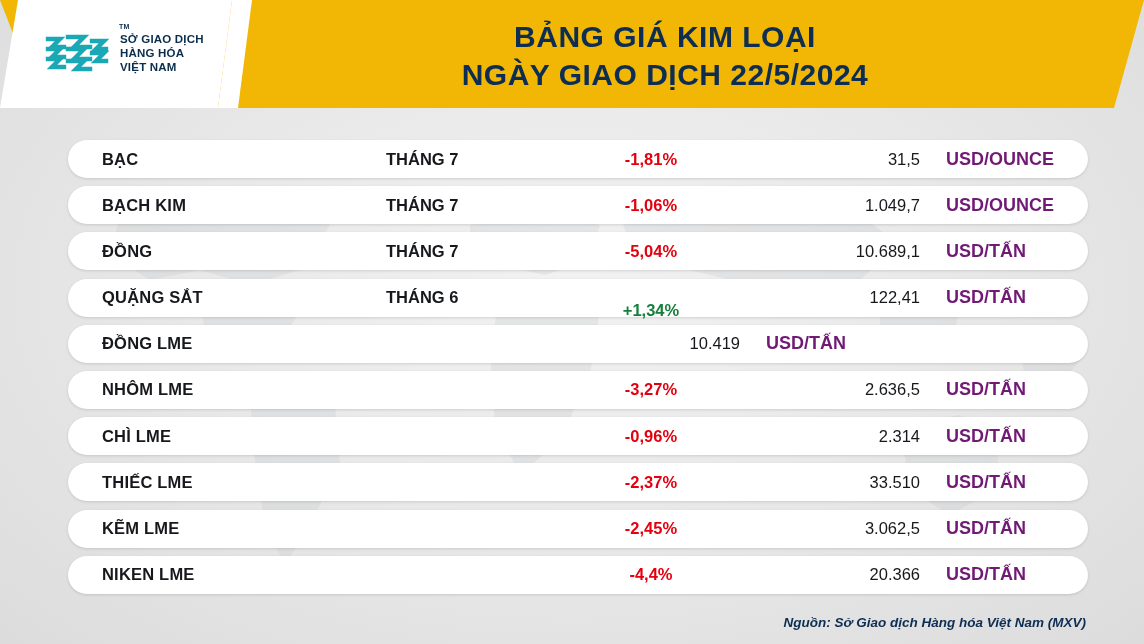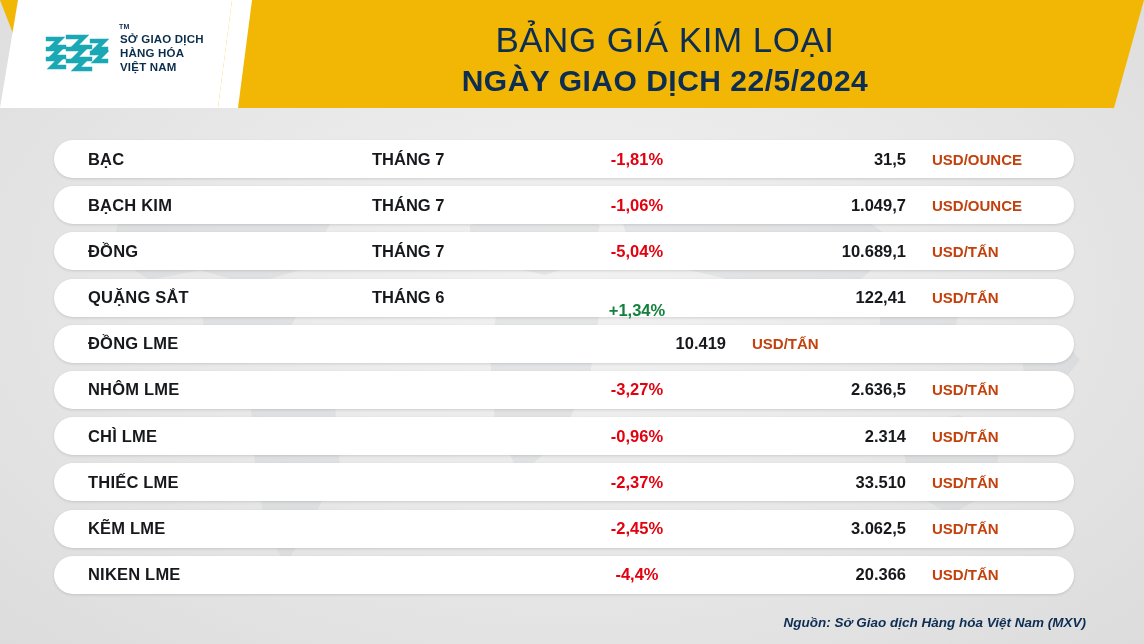--- a/index.html
+++ b/index.html
@@ -70,36 +70,36 @@
     color: #0b2d4d;
   }
   .title-block {
     position: absolute;
     left: 250px; top: 18px;
     width: 830px;
     text-align: center;
     color: #0d2d52;
   }
   .title-line1 {
-    font-size: 35px;
-    font-weight: normal;
+    font-size: 30px;
+    font-weight: bold;
     letter-spacing: .5px;
     line-height: 1.25;
   }
   .title-line2 {
     font-size: 30px;
     font-weight: bold;
     letter-spacing: .5px;
     line-height: 1.25;
   }
 
   
   .table {
     position: absolute;
-    left: 54px;
+    left: 68px;
     top: 140px;
     width: 1020px;
   }
   .row {
     position: relative;
     height: 38px;
     margin-bottom: 8.2px;
     background: #ffffff;
     border-radius: 19px;
     box-shadow: 0 1px 3px rgba(0,0,0,.13);
@@ -127,30 +127,30 @@
     text-align: center;
     font-size: 16.5px;
     font-weight: bold;
   }
   .c-change.down { color: #e3000f; }
   .c-change.up { color: #15803d; margin-top: 26px; }
   .c-price {
     width: 205px;
     text-align: right;
     font-size: 16.5px;
-    font-weight: bold;
+    font-weight: normal;
     color: #16181c;
     padding-right: 26px;
     box-sizing: border-box;
   }
   .c-unit {
     flex: 1;
-    font-size: 15px;
-    font-weight: bold;
-    color: #c2410c;
+    font-size: 18px;
+    font-weight: bold;
+    color: #701a75;
   }
 
   .source {
     position: absolute;
     right: 58px;
     bottom: 14px;
     font-size: 13.5px;
     font-style: italic;
     font-weight: bold;
     color: #0d2d52;

